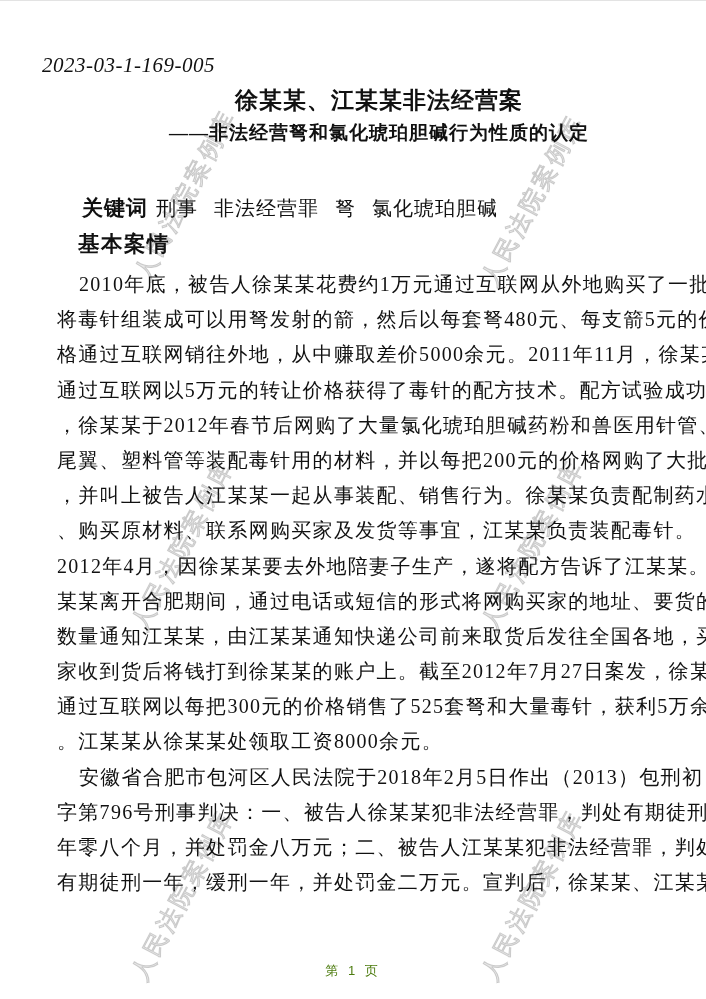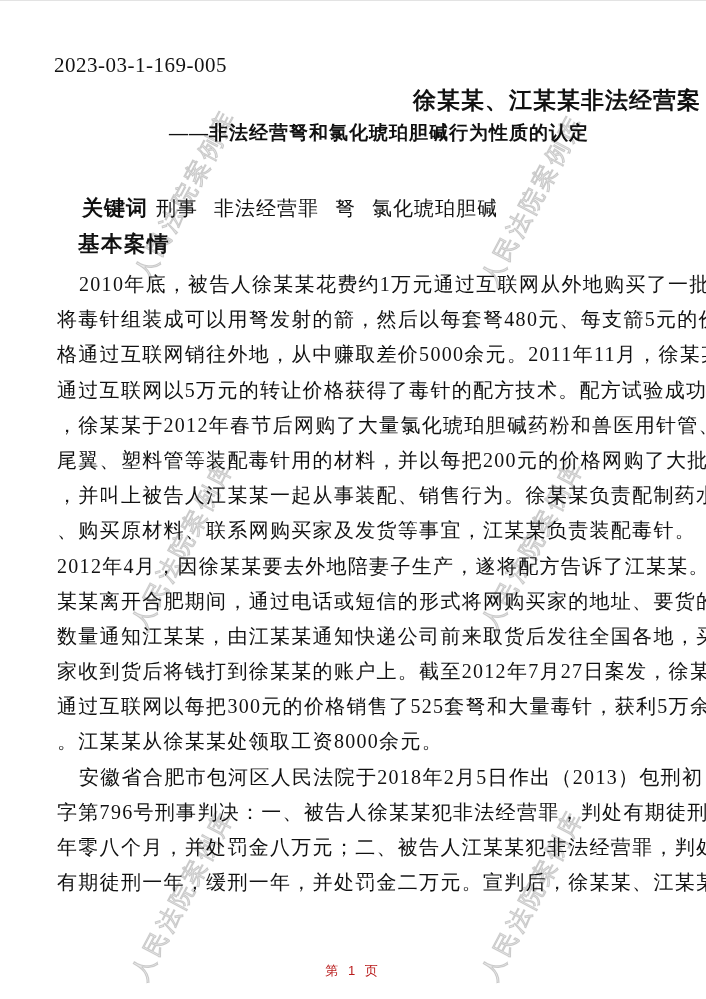--- a/index.html
+++ b/index.html
@@ -28,27 +28,28 @@
     font-family:"Liberation Serif", serif;
   }
   .wm-1{left:88px;  top:173px;}
   .wm-2{left:435px; top:178px;}
   .wm-3{left:85px;  top:523px;}
   .wm-4{left:435px; top:523px;}
   .wm-5{left:85px;  top:873px;}
   .wm-6{left:435px; top:873px;}
   
   .doc-number{
-    position:absolute;left:54px;top:52px;
+    position:absolute;left:42px;top:52px;
     font-size:21px;letter-spacing:0.5px;
     font-family:"Liberation Serif", serif;
+    font-style:italic;
   }
   .title{
     position:absolute;left:57px;top:84px;width:644px;
-    text-align:right;
+    text-align:center;
     font-size:23px;font-weight:bold;letter-spacing:1px;
     font-family:Liberation Serif, serif;
   }
   .subtitle{
     position:absolute;left:57px;top:119px;width:644px;
     text-align:center;
     font-size:19px;font-weight:600;letter-spacing:1px;
     font-family:"Liberation Serif", serif;
   }
   
@@ -83,21 +84,21 @@
     white-space:nowrap;
     font-family:"Liberation Serif", serif;
   }
   .line.indent{text-indent:22px;}
   
   .footer{
     position:absolute;left:0;top:961px;width:706px;
     text-align:center;
     font-size:13px;letter-spacing:3px;
     font-family:"Liberation Sans", sans-serif;
-    color:#b91c1c;
+    color:#4d7c0f;
   }
 </style>
 </head>
 <body>
 
 <div class="page">
 
   <div class="wm-layer">
     <div class="watermark wm-1" style="-webkit-text-stroke: 1px rgba(140, 140, 140, 0.4);">人民法院案例库</div>
     <div class="watermark wm-2" style="-webkit-text-stroke: 1px rgba(140, 140, 140, 0.4);">人民法院案例库</div>

